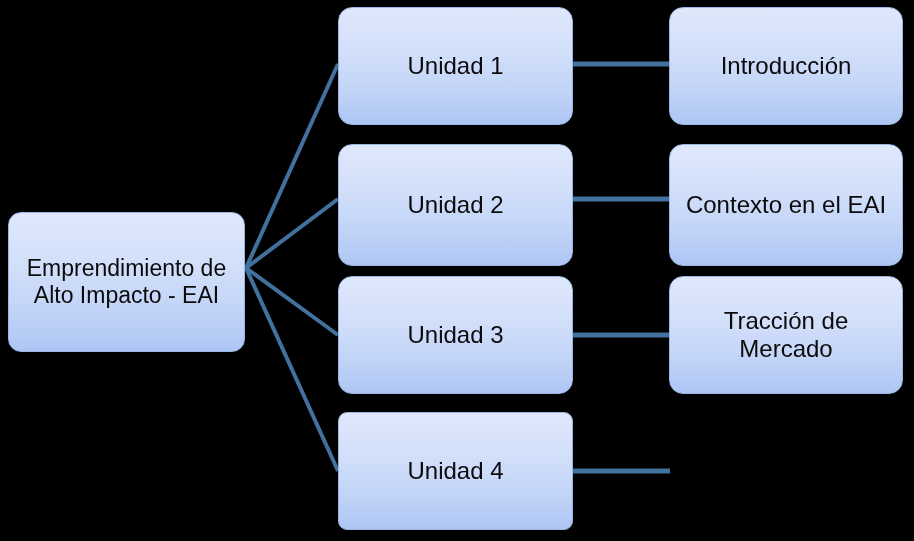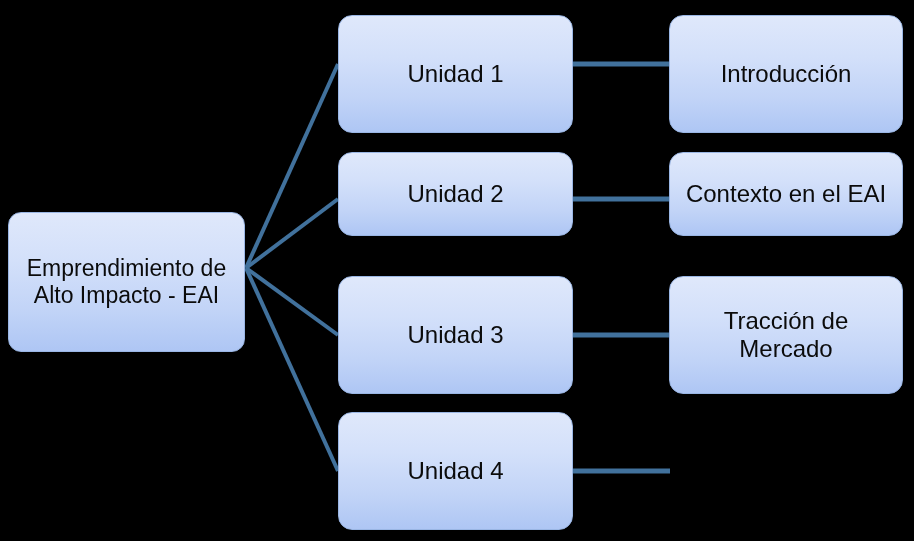--- a/index.html
+++ b/index.html
@@ -54,24 +54,24 @@
     top: 212px;
     width: 237px;
     height: 140px;
     border-radius: 13px;
     font-size: 23px;
   }
 
   .node-mid { left: 338px; width: 235px; }
   .node-leaf { left: 669px; width: 234px; }
 
-  .row1 { top: 15px;   height: 118px; }
-  .row2 { top: 152px; height: 84px; }
+  .row1 { top: 7px;   height: 118px; }
+  .row2 { top: 144px; height: 122px; }
   .row3 { top: 276px; height: 118px; }
-  .row4 { top: 412px; height: 118px; }
+  .row4 { top: 412px; height: 118px; border-radius: 9px; }
 
   .node-label {
     display: block;
     width: 100%;
   }
 </style>
 </head>
 <body>
 
 <div id="diagram">

